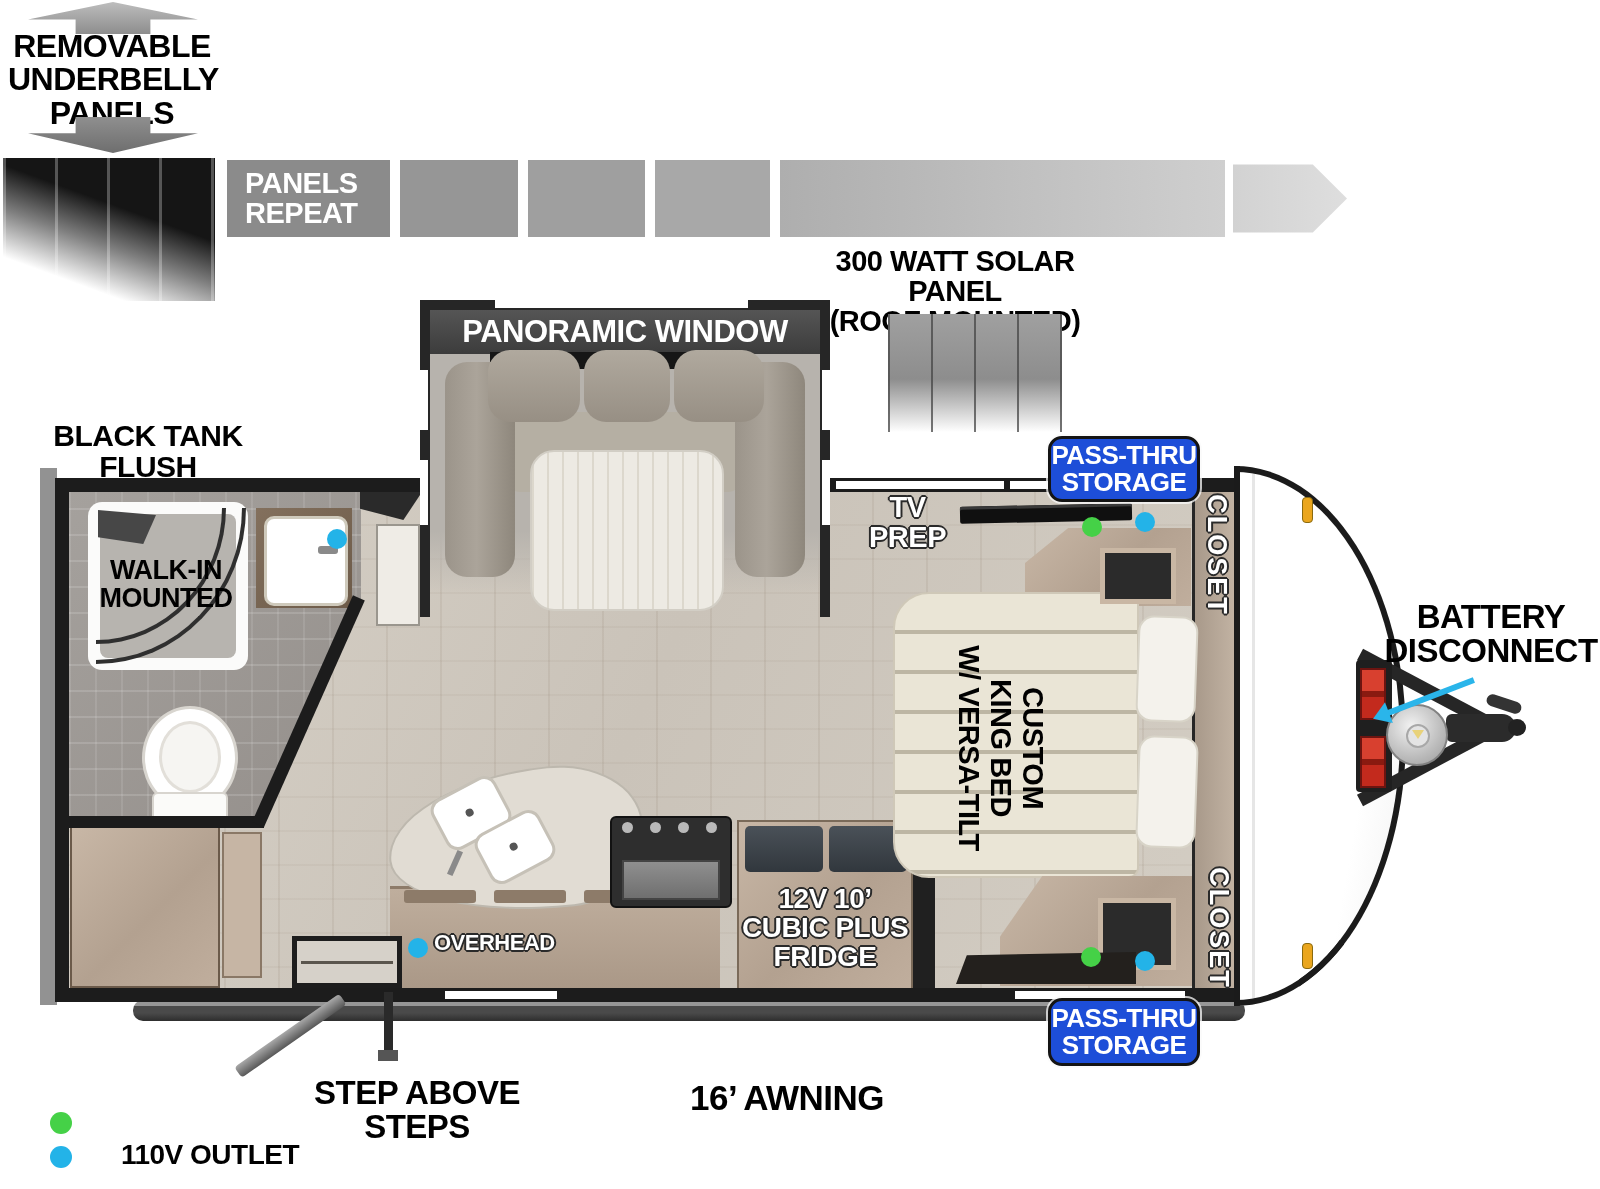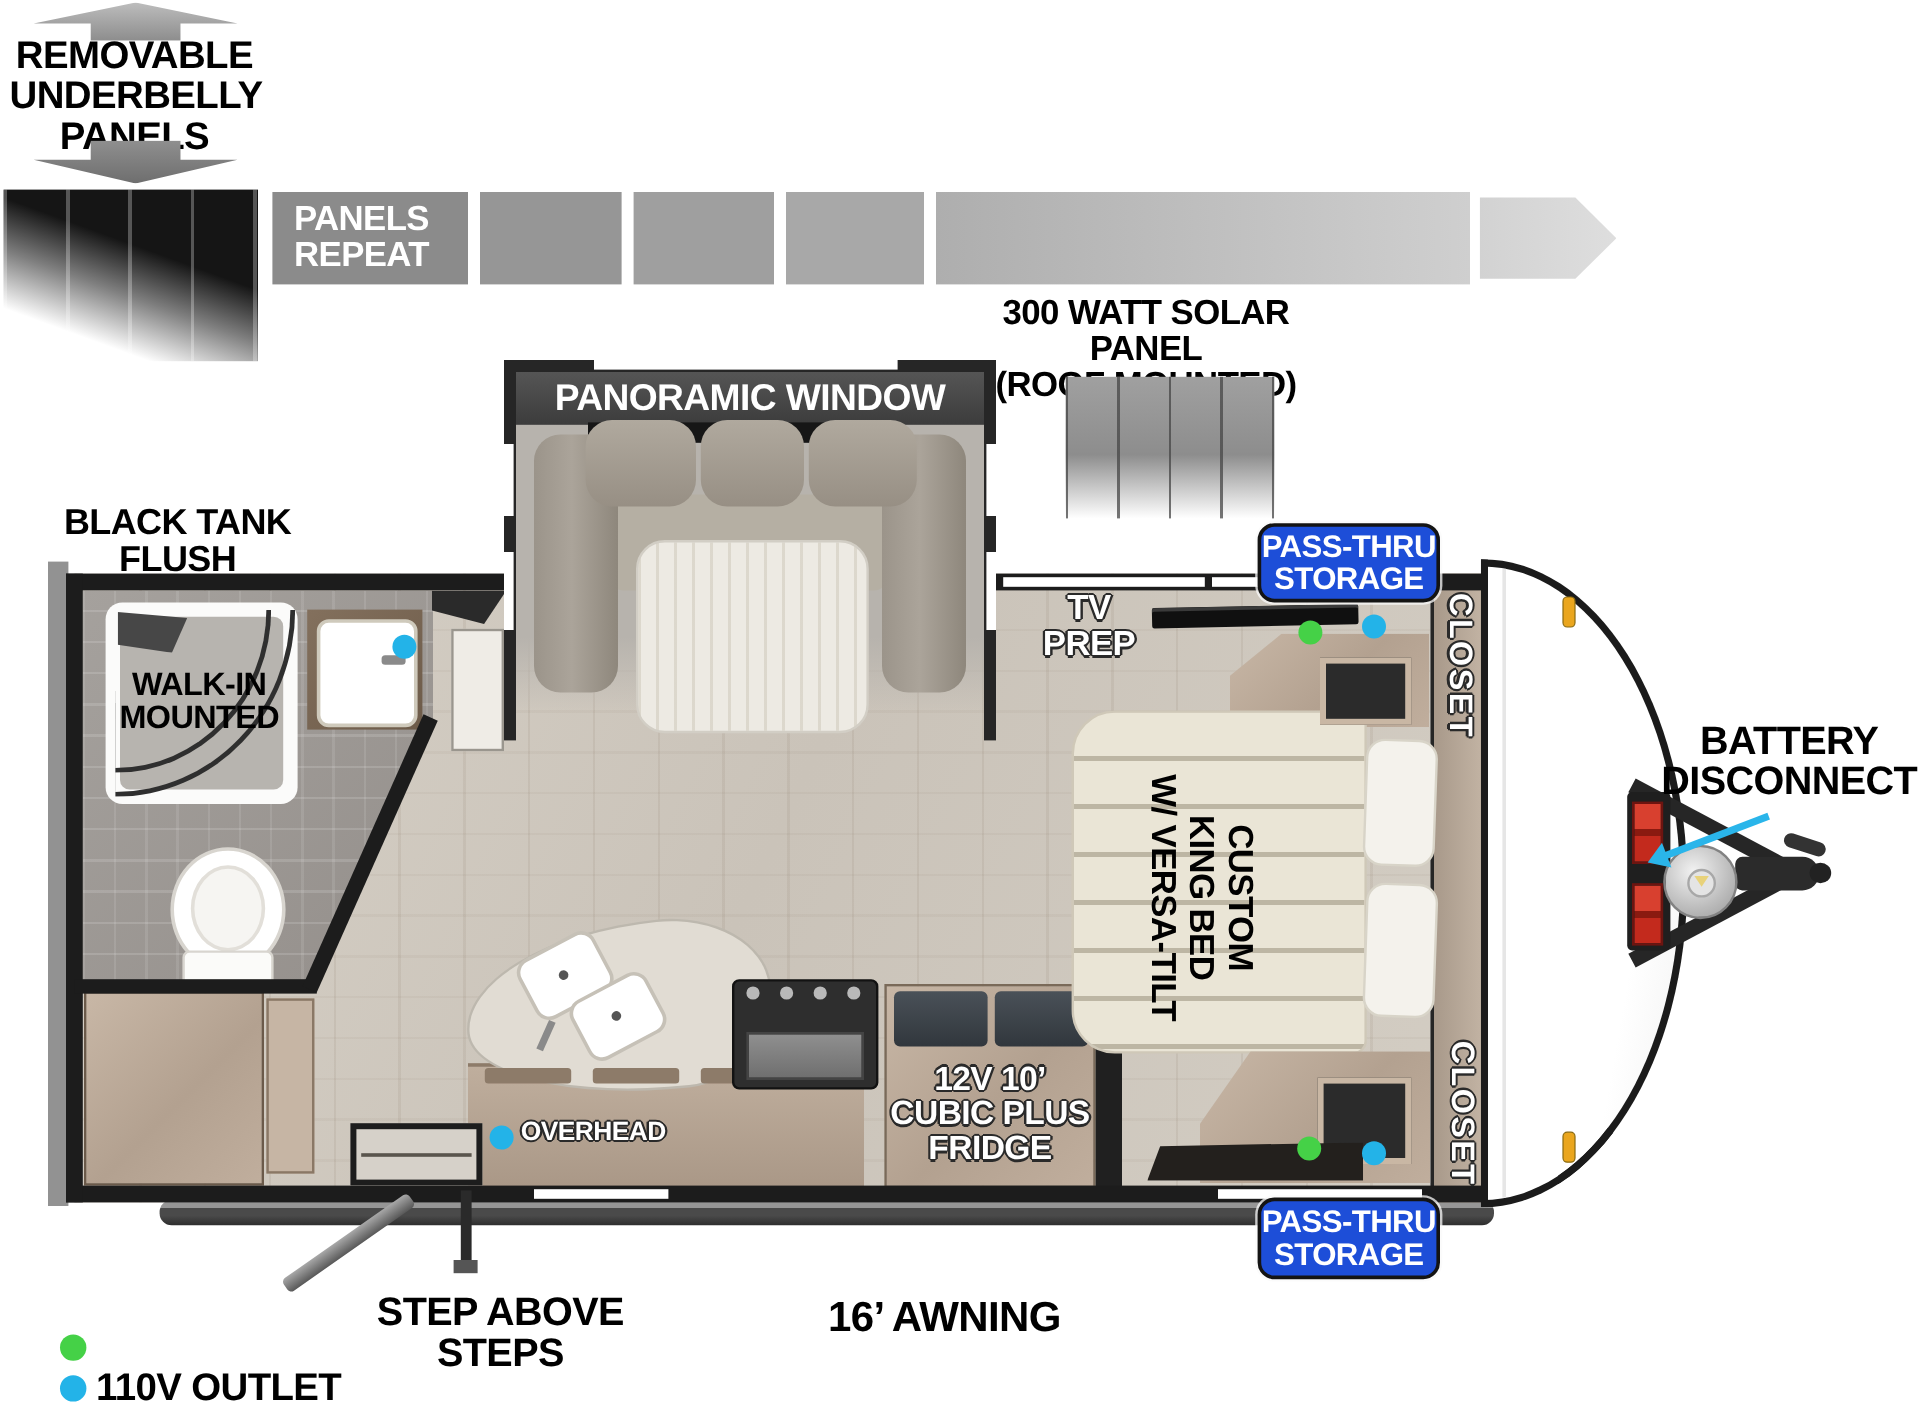--- a/index.html
+++ b/index.html
@@ -329,15 +329,15 @@
   <div class="abs t t-black" style="left:672px;top:1080px;width:230px;font-size:35px;">16’ AWNING</div>
 
   <div class="abs step-well"></div>
   <div class="abs fold-step"></div>
   <div class="abs step-leg"></div>
   <div class="abs step-foot"></div>
   <div class="abs t t-black" style="left:262px;top:1076px;width:310px;font-size:33px;">STEP ABOVE STEPS</div>
 
   <div class="abs dot dot-usb" style="left:50px;top:1112px;width:22px;height:22px;"></div>
   <div class="abs dot dot-110v" style="left:50px;top:1146px;width:22px;height:22px;"></div>
-  <div class="abs t t-black" style="left:80px;top:1140px;width:260px;font-size:32px;text-align:left;">110V OUTLET</div>
+  <div class="abs t t-black" style="left:80px;top:1140px;width:260px;font-size:28px;text-align:center;">110V OUTLET</div>
 
 </div>
 
 </body></html>

